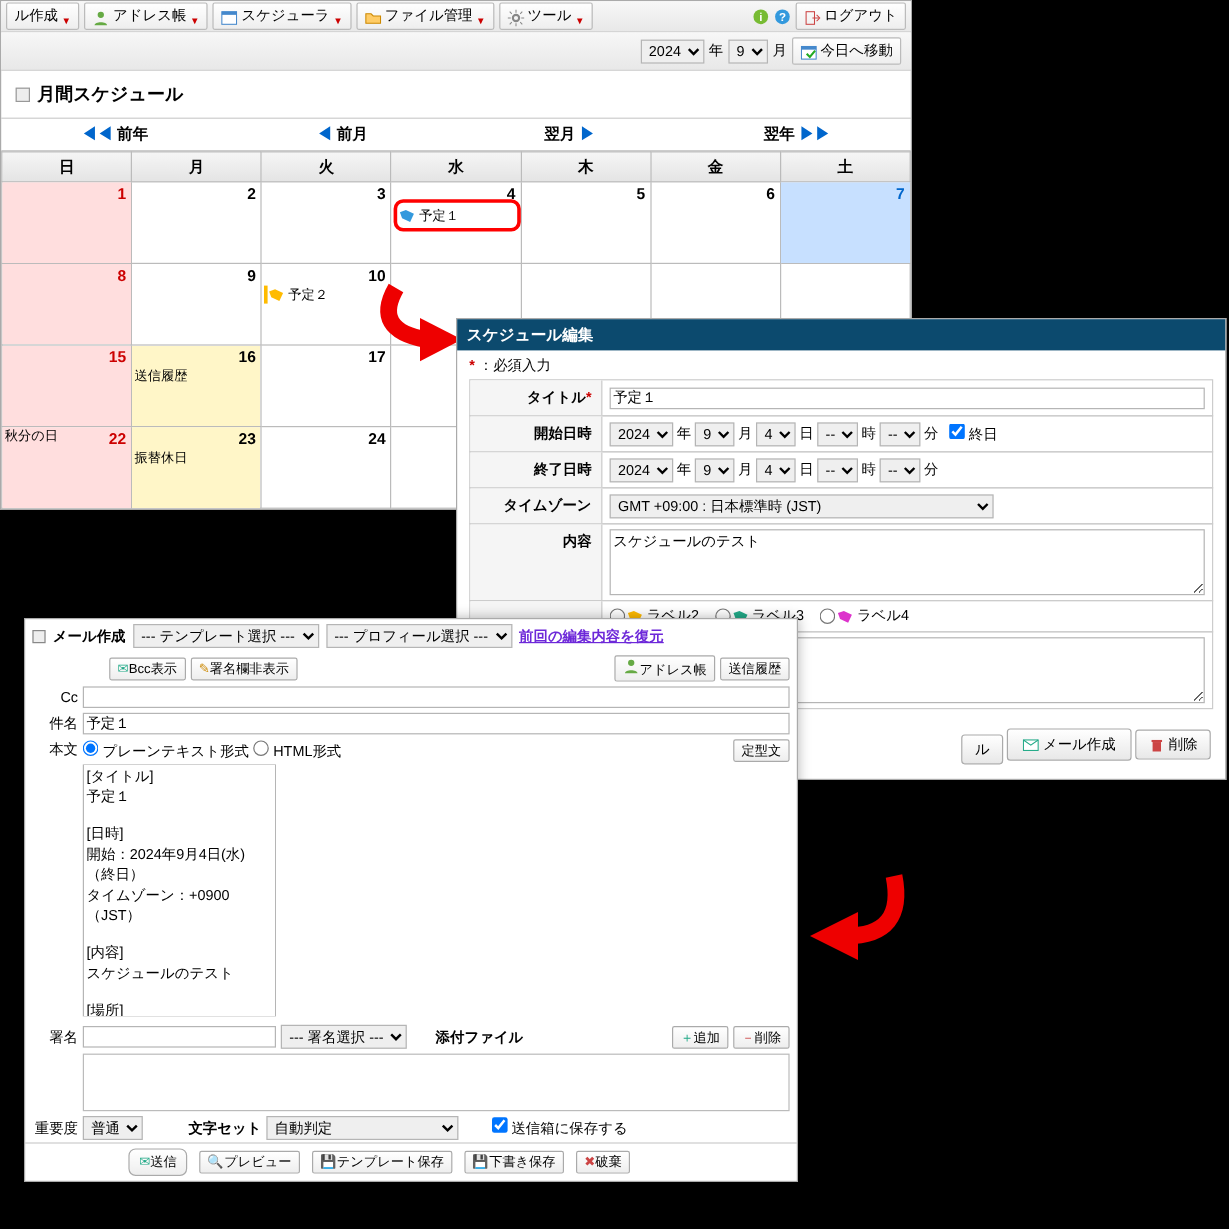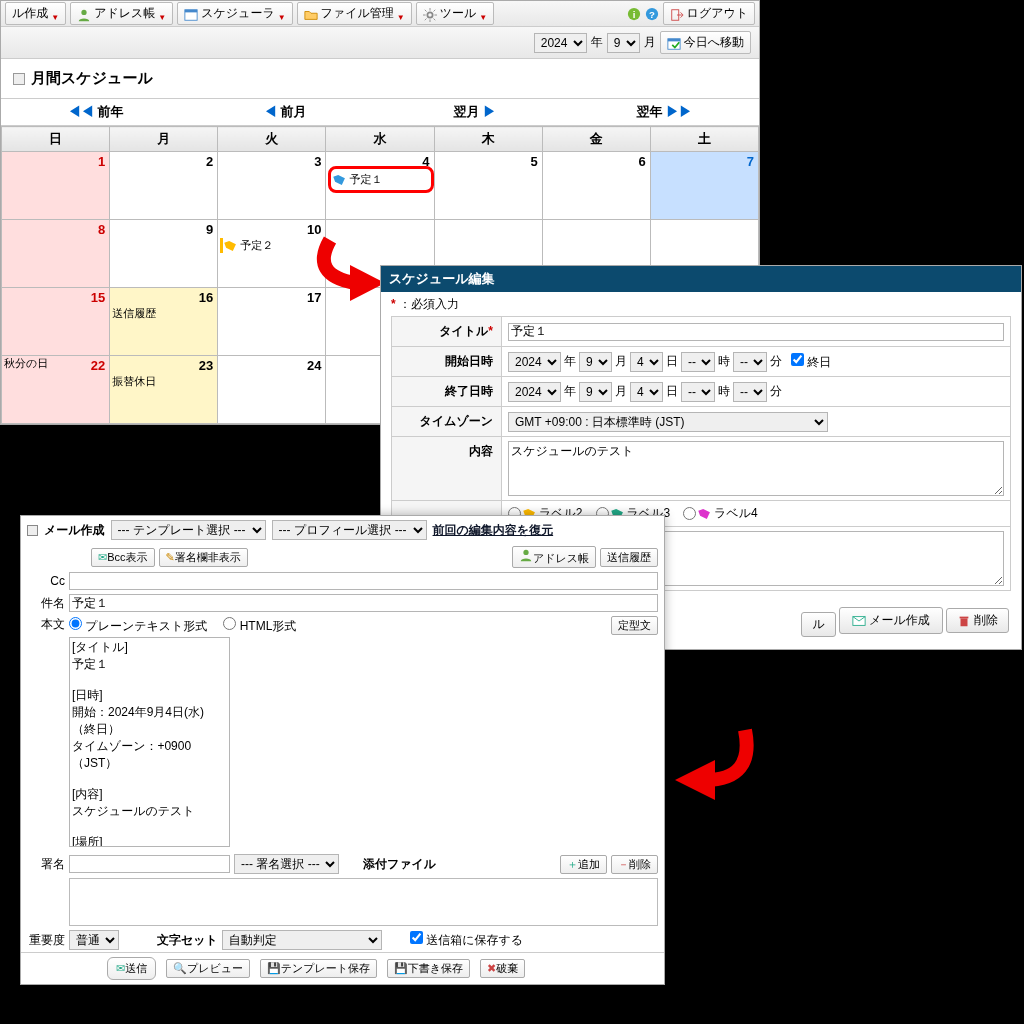--- a/index.html
+++ b/index.html
@@ -336,21 +336,21 @@
 <svg style="position:absolute;left:670px;top:720px;width:90px;height:90px" viewBox="0 0 90 90">
   <path d="M75 10 Q85 60 35 60" stroke="#e00" stroke-width="14" fill="none"></path>
   <path d="M45 40 L5 60 L45 80 Z" fill="#e00"></path>
 </svg>
 
 <div class="panel compose" style="left:20px;top:515px;width:645px;box-shadow:0 0 10px rgba(0,0,0,.3)">
   <div class="title">
     <span>メール作成</span>
     <select><option>--- テンプレート選択 ---</option></select>
     <select><option>--- プロフィール選択 ---</option></select>
-    <a href="#" style="color:#0f172a">前回の編集内容を復元</a>
+    <a href="#" style="color:#6d28d9">前回の編集内容を復元</a>
   </div>
   <div class="row">
     <span style="width:60px"></span>
     <span class="smallbtn"><span style="color:#2a8">✉</span><span>Bcc表示</span></span>
     <span class="smallbtn"><span style="color:#c80">✎</span><span>署名欄非表示</span></span>
     <span style="flex:1"></span>
     <span class="smallbtn"><svg class="ico" viewBox="0 0 16 16">
           <circle cx="8" cy="5" r="3" fill="#6a4"></circle>
           <path d="M2 15c0-4 12-4 12 0" fill="#6a4"></path>
         </svg><span>アドレス帳</span></span>
@@ -360,21 +360,21 @@
       <span class="lab">Cc</span>
       <input type="text" style="">
     </div>
   <div class="row">
       <span class="lab">件名</span>
       <input type="text" value="予定１" style="">
     </div>
   <div class="row" style="align-items:flex-start">
     <span class="lab">本文</span>
     <div style="flex:1">
-      <div style="display:flex;align-items:center;gap:16px;margin-bottom:2px">
+      <div style="display:flex;align-items:center;gap:4px;margin-bottom:2px">
         <label><input type="radio" checked="" style=""> <span>プレーンテキスト形式</span></label>
         <label><input type="radio" style=""> <span>HTML形式</span></label>
         <span style="flex:1"></span>
         <span class="smallbtn"><span>定型文</span></span>
       </div>
       <textarea style="">[タイトル]
 予定１
 
 [日時]
 開始：2024年9月4日(水)（終日）

